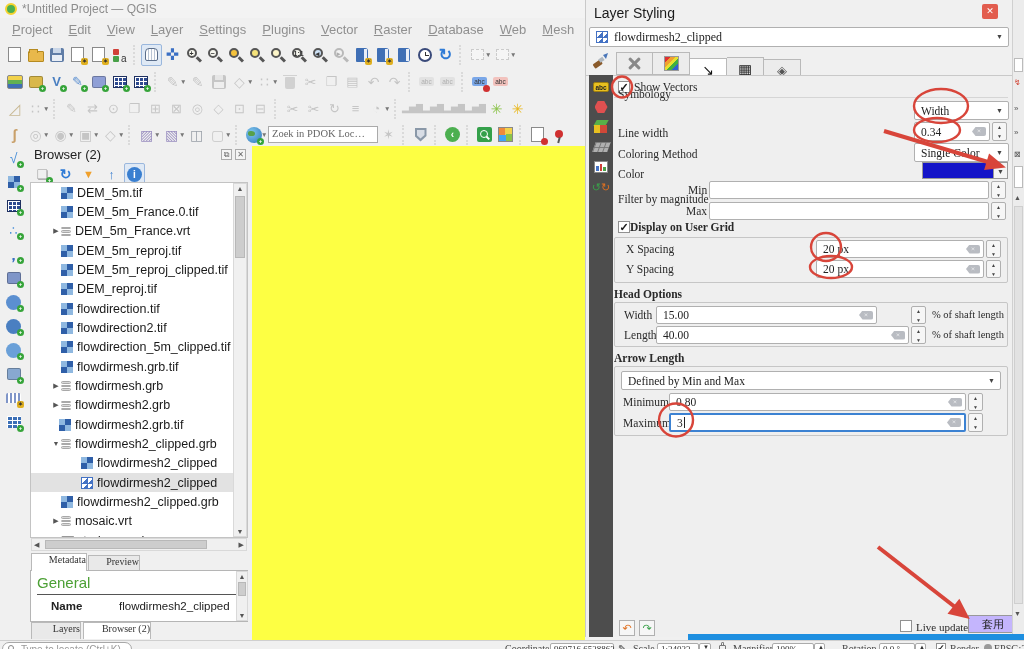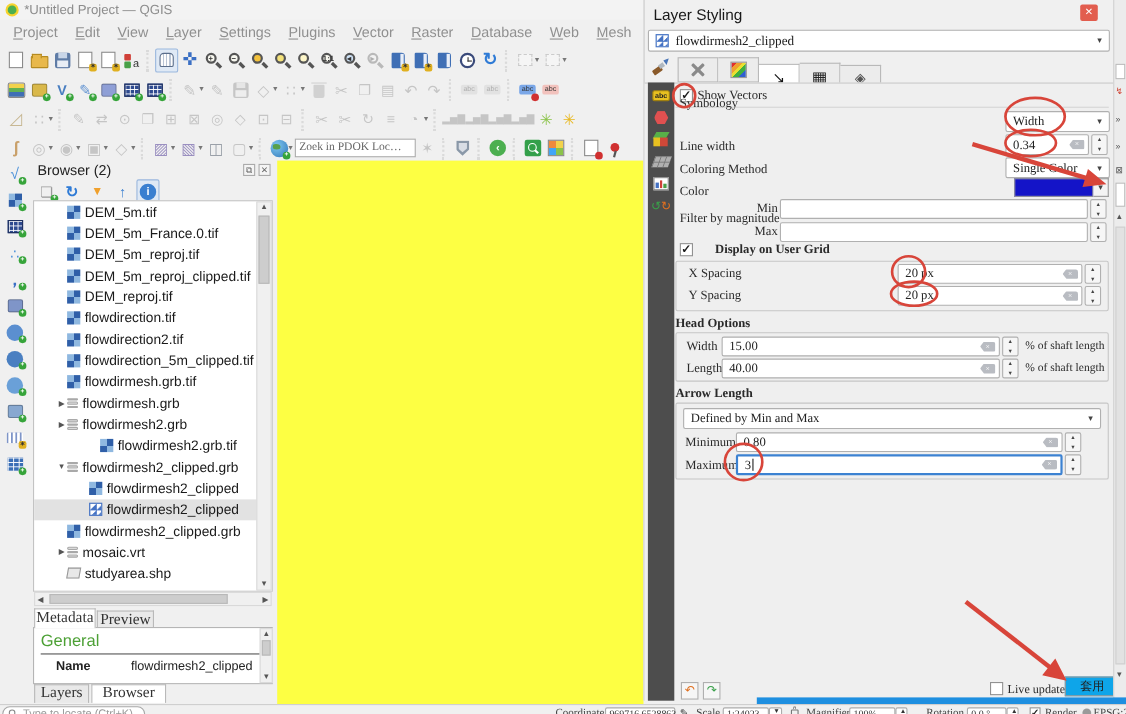--- a/index.html
+++ b/index.html
@@ -72,21 +72,21 @@
 .trow .arr{width:10px;font-size:7px;color:#555;text-align:center;flex:0 0 auto;}
 .trow .ticon{flex:0 0 auto;margin-right:4px;}
 .trow.sel{background:#e2e2e2;}
 .i-db{width:10px;height:11px;display:flex;flex-direction:column;gap:1px;justify-content:center;}
 .i-db i{height:2.5px;background:#d9d9d9;border:1px solid #a9a9a9;border-radius:2px;}
 .i-meshtree{width:12px;height:12px;background:linear-gradient(135deg,#fff 0 50%,#4472c4 50%);border:1px solid #4472c4;background-size:6px 6px;}
 .i-vec{width:12px;height:10px;border:1px solid #999;background:#e8e8e8;transform:skewX(-10deg);}
 .scroll{background:#f0f0f0;border:1px solid #d9d9d9;position:absolute;}
 .scroll .btn{position:absolute;font-size:7px;color:#555;text-align:center;width:100%;}
 .thumb{position:absolute;background:#cdcdcd;border:1px solid #b8b8b8;}
-.tab{position:absolute;border:1px solid #b9b9b9;border-bottom:none;background:#e9e9e9;font-size:14px;font-family:"Liberation Serif",serif;text-align:center;color:#333;}
+.tab{position:absolute;border:1px solid #b9b9b9;border-bottom:none;background:#e9e9e9;font-size:10px;font-family:"Liberation Serif",serif;text-align:right;color:#333;}
 .tab.active{background:#fff;}
 .sp-label{font-family:"Liberation Serif",serif;font-size:11.5px;color:#2a2a2a;position:absolute;white-space:nowrap;}
 .sp-bold{font-weight:bold;}
 .field{position:absolute;background:#fff;border:1px solid #b0b0b0;border-radius:2px;font-family:"Liberation Serif",serif;font-size:11.5px;color:#222;display:flex;align-items:center;padding-left:6px;}
 .field .clear{margin-left:auto;margin-right:3px;width:14px;height:9px;background:#b9bcc2;border-radius:2px;clip-path:polygon(0 50%,25% 0,100% 0,100% 100%,25% 100%);color:#fff;font-size:7px;line-height:9px;text-align:center;flex:0 0 auto;}
 .spinner{position:absolute;width:15px;background:#f6f6f6;border:1px solid #b0b0b0;border-radius:2px;display:flex;flex-direction:column;}
 .spinner div{flex:1;font-size:5px;color:#444;text-align:center;line-height:1.7;}
 .combo{position:absolute;background:#fff;border:1px solid #b0b0b0;border-radius:2px;font-family:"Liberation Serif",serif;font-size:11.5px;color:#222;display:flex;align-items:center;padding-left:6px;}
 .combo .car{margin-left:auto;margin-right:5px;font-size:7px;color:#444;}
 .cb{position:absolute;width:12px;height:12px;background:#fff;border:1px solid #919191;font-size:11px;line-height:11px;text-align:center;font-weight:bold;color:#1a1a1a;}
@@ -547,20 +547,31 @@
       <span>DEM_5m.tif</span>
     </div>
     <div class="trow" style="padding-left: 20px;">
       <span class="arr"></span>
       <span class="ticon">
         <div class="i-raster"></div>
       </span>
       <span>DEM_5m_France.0.tif</span>
     </div>
     <div class="trow" style="padding-left: 20px;">
+      <span class="arr">▶</span>
+      <span class="ticon">
+        <div class="i-db">
+          <i></i>
+          <i></i>
+          <i></i>
+        </div>
+      </span>
+      <span>DEM_5m_France.vrt</span>
+    </div>
+    <div class="trow" style="padding-left: 20px;">
       <span class="arr"></span>
       <span class="ticon">
         <div class="i-raster"></div>
       </span>
       <span>DEM_5m_reproj.tif</span>
     </div>
     <div class="trow" style="padding-left: 20px;">
       <span class="arr"></span>
       <span class="ticon">
         <div class="i-raster"></div>
@@ -617,21 +628,21 @@
       <span class="arr">▶</span>
       <span class="ticon">
         <div class="i-db">
           <i></i>
           <i></i>
           <i></i>
         </div>
       </span>
       <span>flowdirmesh2.grb</span>
     </div>
-    <div class="trow" style="padding-left: 18px; margin-left: 32px;">
+    <div class="trow" style="padding-left: 18px;">
       <span class="arr"></span>
       <span class="ticon">
         <div class="i-raster"></div>
       </span>
       <span>flowdirmesh2.grb.tif</span>
     </div>
     <div class="trow" style="padding-left: 20px;">
       <span class="arr">▼</span>
       <span class="ticon">
         <div class="i-db">
@@ -797,21 +808,21 @@
       <div>▼</div>
     </div>
   <div class="sp-label" style="left:100px;top:205px;">Max</div>
   <div class="field" style="left:123px;top:202px;width:280px;height:18px;"></div>
   <div class="spinner" style="left:405px;top:202px;height:18px;">
       <div>▲</div>
       <div>▼</div>
     </div>
 
   <div class="cb" style="left:32px;top:221px;">✓</div>
-  <div class="sp-label sp-bold" style="left:64px;top:221px;">Display on User Grid</div>
+  <div class="sp-label sp-bold" style="left:44px;top:221px;">Display on User Grid</div>
 
   <div class="groupbox" style="left:28px;top:237px;width:394px;height:46px;"></div>
   <div class="sp-label" style="left:40px;top:243px;">X Spacing</div>
   <div class="field" style="left:230px;top:240px;width:168px;height:18px;">
       <span>20 px</span>
       <span class="clear">×</span>
     </div>
   <div class="spinner" style="left:400px;top:240px;height:18px;">
       <div>▲</div>
       <div>▼</div>
@@ -822,21 +833,21 @@
       <span class="clear">×</span>
     </div>
   <div class="spinner" style="left:400px;top:260px;height:18px;">
       <div>▲</div>
       <div>▼</div>
     </div>
 
   <div class="sp-label sp-bold" style="left:28px;top:288px;">Head Options</div>
   <div class="groupbox" style="left:28px;top:302px;width:394px;height:45px;"></div>
   <div class="sp-label" style="left:38px;top:309px;">Width</div>
-  <div class="field" style="left:70px;top:306px;width:253px;height:18px;">
+  <div class="field" style="left:70px;top:306px;width:221px;height:18px;">
       <span>15.00</span>
       <span class="clear">×</span>
     </div>
   <div class="spinner" style="left:325px;top:306px;height:18px;">
       <div>▲</div>
       <div>▼</div>
     </div>
   <div class="suffix" style="left:346px;top:309px;">% of shaft length</div>
   <div class="sp-label" style="left:38px;top:329px;">Length</div>
   <div class="field" style="left:70px;top:326px;width:253px;height:18px;">
@@ -872,21 +883,21 @@
     </div>
   <div class="spinner" style="left:382px;top:413px;height:19px;">
       <div>▲</div>
       <div>▼</div>
     </div>
 
   <div style="position:absolute;left:33px;top:620px;width:16px;height:16px;border:1px solid #b0b0b0;background:#f6f6f6;color:#e07020;font-size:11px;text-align:center;line-height:14px;">↶</div>
   <div style="position:absolute;left:53px;top:620px;width:16px;height:16px;border:1px solid #b0b0b0;background:#f6f6f6;color:#3aa04a;font-size:11px;text-align:center;line-height:14px;">↷</div>
   <div class="cb" style="left:314px;top:620px;color:#fff;"></div>
   <div class="sp-label" style="left:330px;top:621px;font-size:11px;">Live update</div>
-  <div style="position:absolute;left:382px;top:615px;width:50px;height:18px;border:1px solid #999;background:#0ea5e9;text-align:center;font-size:11px;line-height:17px;"><span>套用</span></div>
+  <div style="position:absolute;left:382px;top:615px;width:50px;height:18px;border:1px solid #999;background:#c4b5fd;text-align:center;font-size:11px;line-height:17px;"><span>套用</span></div>
 </div>
 
 <div class="abs" style="left:1012px;top:0;width:12px;height:637px;background:#ececec;border-left:1px solid #d0d0d0;">
   <div style="position:absolute;left:1px;top:58px;width:9px;height:14px;background:#fff;border:1px solid #bbb;"></div>
   <div style="position:absolute;left:1px;top:78px;color:#d04030;font-size:8px;">↯</div>
   <div style="position:absolute;left:1px;top:104px;font-size:8px;color:#555;">»</div>
   <div style="position:absolute;left:1px;top:128px;font-size:8px;color:#555;">»</div>
   <div style="position:absolute;left:1px;top:150px;font-size:8px;color:#555;">⊠</div>
   <div style="position:absolute;left:1px;top:166px;width:9px;height:22px;background:#fff;border:1px solid #bbb;"></div>
   <div style="position:absolute;left:1px;top:194px;font-size:7px;color:#555;">▲</div>

